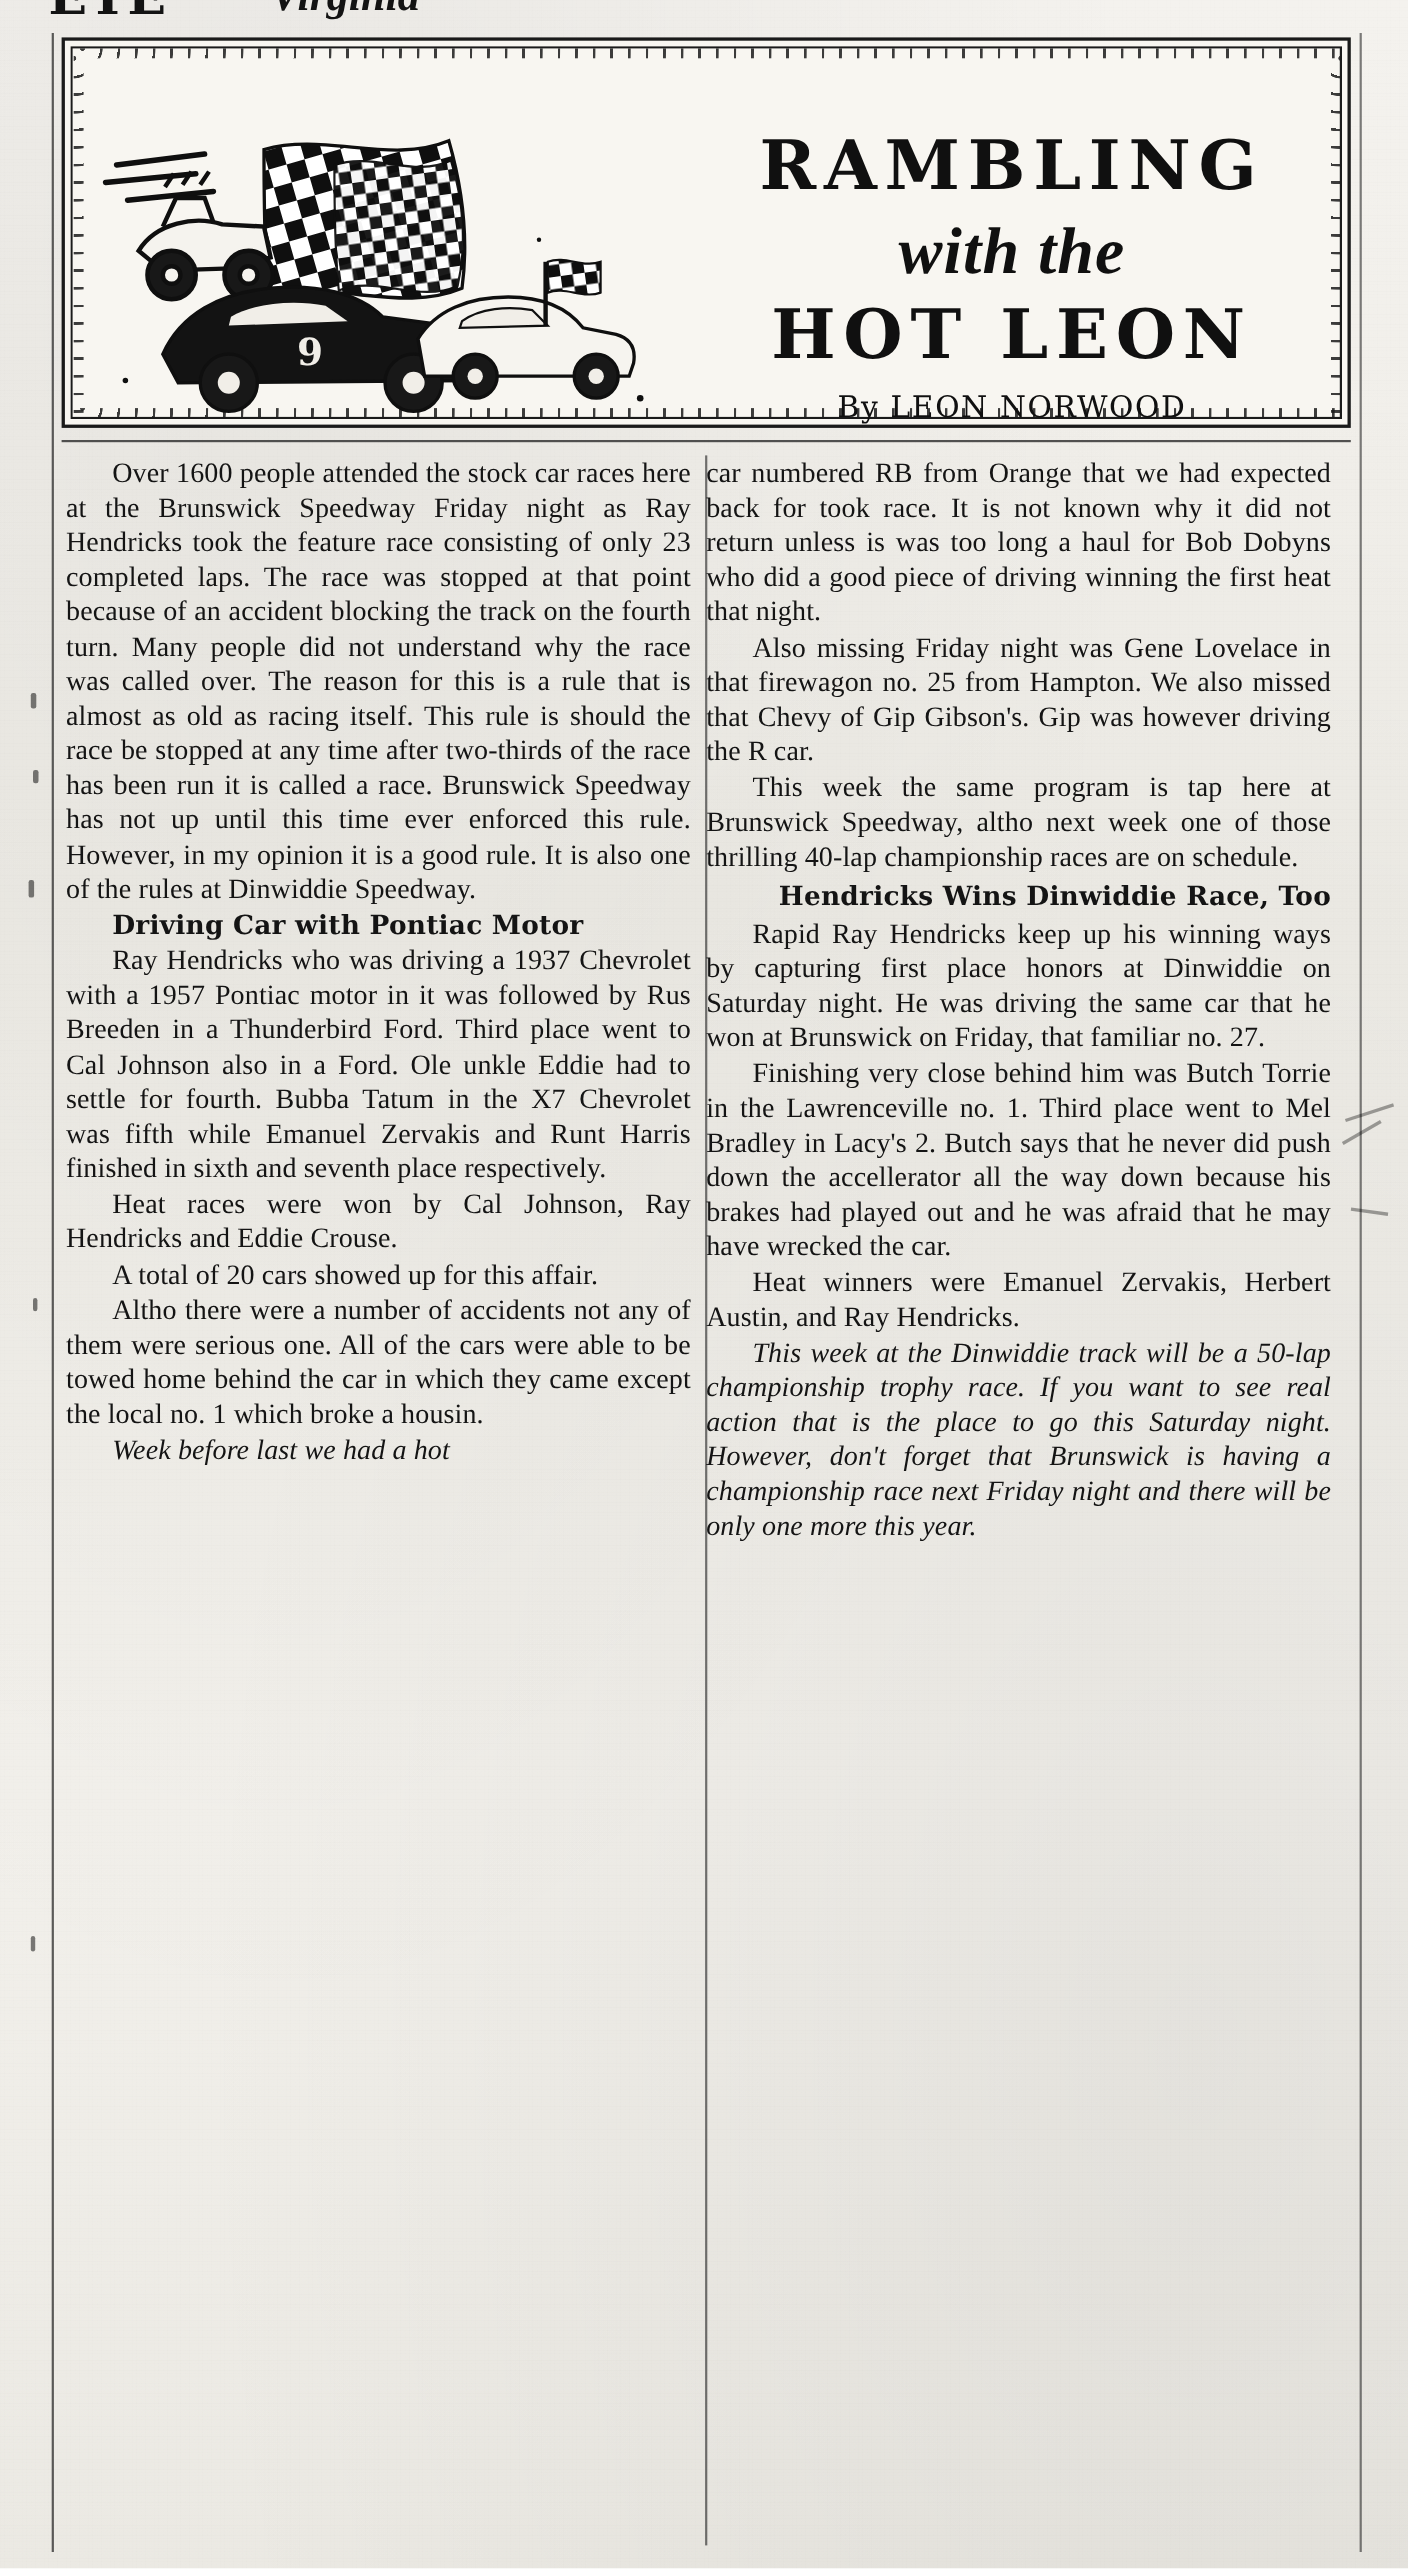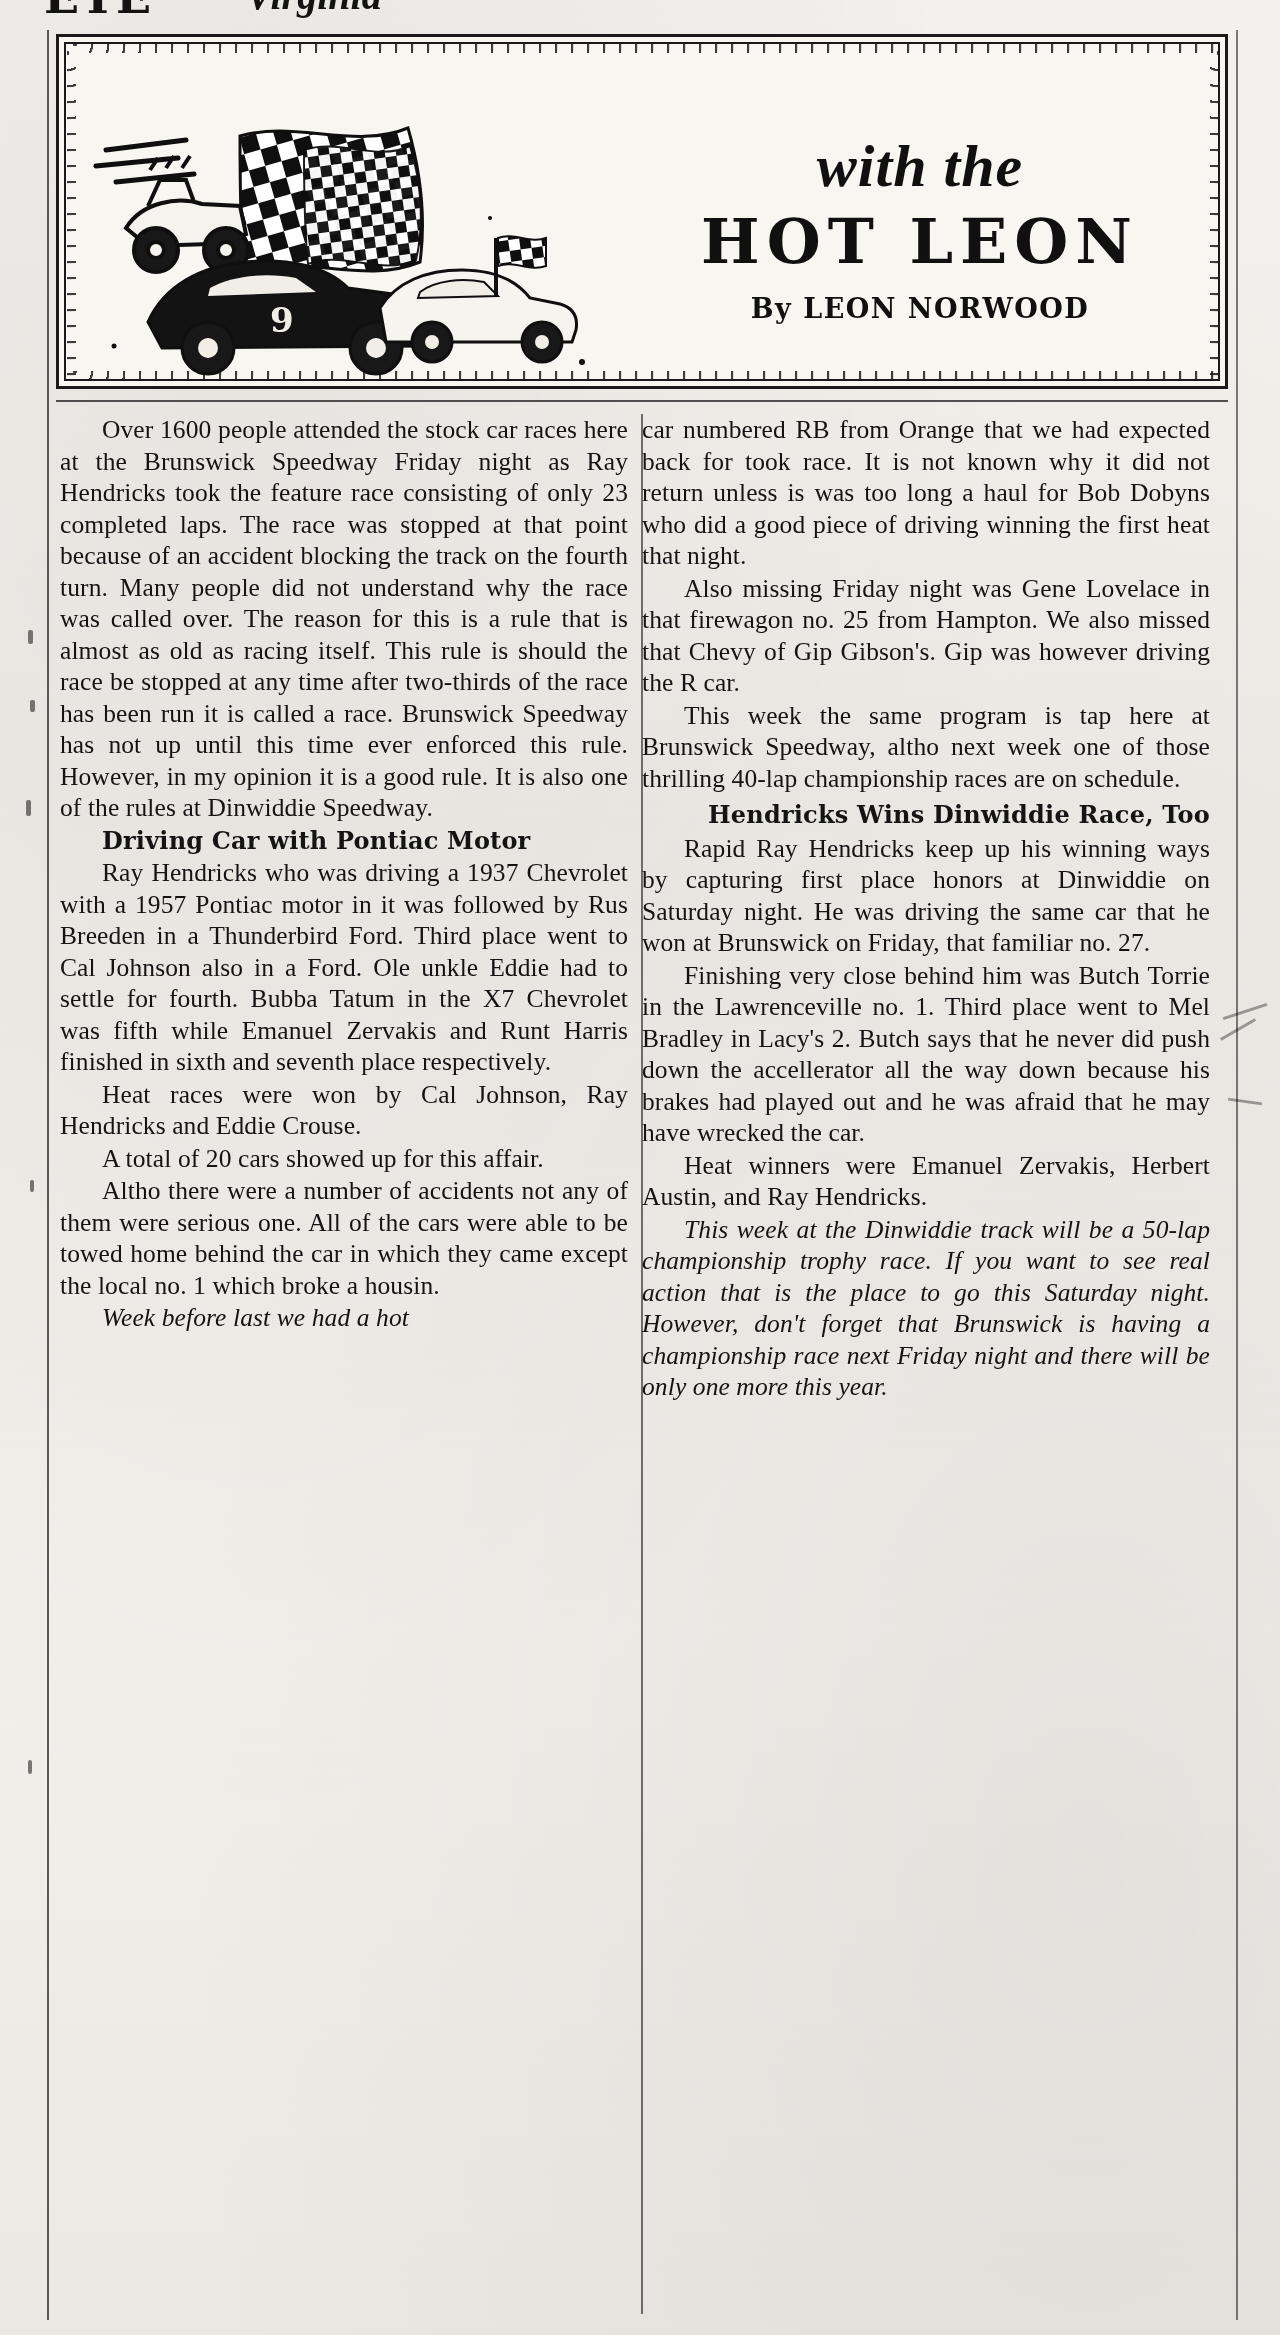--- a/index.html
+++ b/index.html
@@ -138,21 +138,21 @@
     font-family: "DejaVu Serif", serif;
     font-weight: bold;
     font-size: 62px;
     letter-spacing: 7px;
     line-height: 1;
     white-space: nowrap;
   }
   #byline {
     margin-top: 20px;
     font-family: "DejaVu Serif", serif;
-    font-weight: bold;
+    font-weight: normal;
     font-size: 27px;
     letter-spacing: 1.5px;
   }
 
   
   #body-rule-top {
     position: absolute;
     left: 56px; top: 400px;
     width: 1172px; height: 2px;
     background: #2b2b2b;
@@ -308,20 +308,21 @@
 
       <g fill="#111">
         <circle cx="492" cy="252" r="3"></circle>
         <circle cx="24" cy="236" r="2.5"></circle>
         <circle cx="400" cy="108" r="2"></circle>
       </g>
     </svg>
   </div>
 
   <div id="title-block">
+    <div id="title-line1">RAMBLING</div>
     <div id="title-script">with the</div>
     <div id="title-line2">HOT LEON</div>
     <div id="byline">By LEON NORWOOD</div>
   </div>
 
   <div id="body-rule-top"></div>
   <div id="col-divider"></div>
 
   <div id="columns">
 

